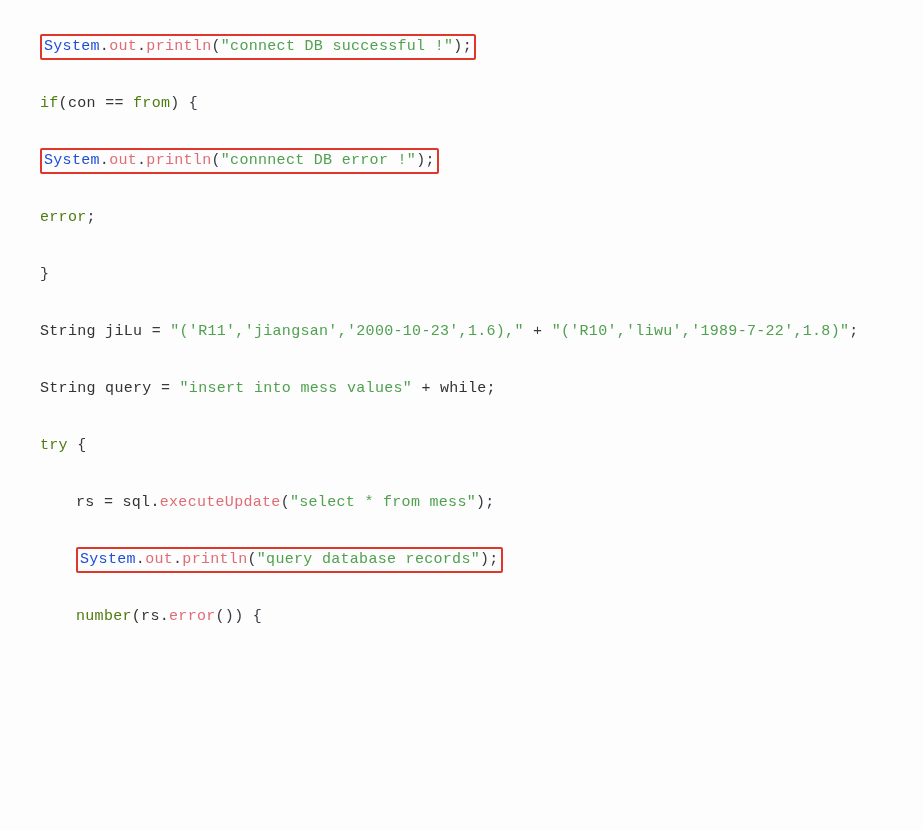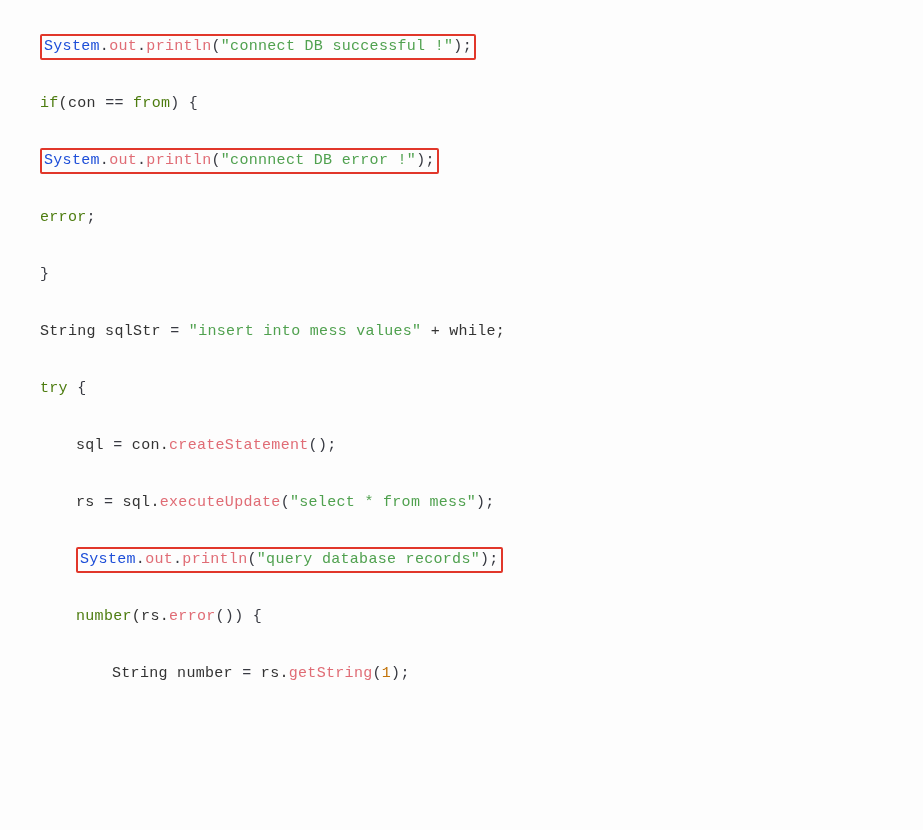--- a/index.html
+++ b/index.html
@@ -40,27 +40,26 @@
 </style>
 </head>
 <body>
 
 <div class="code-block">
 <div class="line i1"><span class="hl"><span class="cls">System</span><span class="dot">.</span><span class="mth">out</span><span class="dot">.</span><span class="mth">println</span><span class="p">(</span><span class="str">"connect DB successful !"</span><span class="p">);</span></span></div>
 <div class="line i1"><span class="k">if</span><span class="id">(con </span><span class="p">==</span><span class="k"> from</span><span class="p">) {</span></div>
 <div class="line i1"><span class="hl"><span class="cls">System</span><span class="dot">.</span><span class="mth">out</span><span class="dot">.</span><span class="mth">println</span><span class="p">(</span><span class="str">"connnect DB error !"</span><span class="p">);</span></span></div>
 <div class="line i1"><span class="k">error</span><span class="p">;</span></div>
 <div class="line i1"><span class="p">}</span></div>
-<div class="line i1"><span class="id">String sqlStr </span><span class="p">=</span><span> </span><span class="str">"insert into mess values"</span><span class="id"> + while;</span></div>
+<div class="line i1"><span class="id">String jiLu </span><span class="p">=</span><span> </span><span class="str">"('R11','jiangsan','2000-10-23',1.6),"</span><span class="p"> + </span><span class="str">"('R10','liwu','1989-7-22',1.8)"</span><span class="p">;</span></div>
+<div class="line i1"><span class="id">String query </span><span class="p">=</span><span> </span><span class="str">"insert into mess values"</span><span class="id"> + while;</span></div>
 <div class="line i1"><span class="k">try</span><span class="p"> {</span></div>
-<div class="line i2"><span class="id">sql </span><span class="p">=</span><span class="id"> con.</span><span class="mth">createStatement</span><span class="p">();</span></div>
 <div class="line i2"><span class="id">rs </span><span class="p">=</span><span class="id"> sql.</span><span class="mth">executeUpdate</span><span class="p">(</span><span class="str">"select * from mess"</span><span class="p">);</span></div>
 <div class="line i2"><span class="hl"><span class="cls">System</span><span class="dot">.</span><span class="mth">out</span><span class="dot">.</span><span class="mth">println</span><span class="p">(</span><span class="str">"query database records"</span><span class="p">);</span></span></div>
 <div class="line i2"><span class="k">number</span><span class="id">(rs.</span><span class="mth">error</span><span class="p">()) {</span></div>
-<div class="line i3"><span class="id">String number </span><span class="p">=</span><span class="id"> rs.</span><span class="mth">getString</span><span class="p">(</span><span class="num">1</span><span class="p">);</span></div>
 
 
 
 
 
 
 
 
 
 

